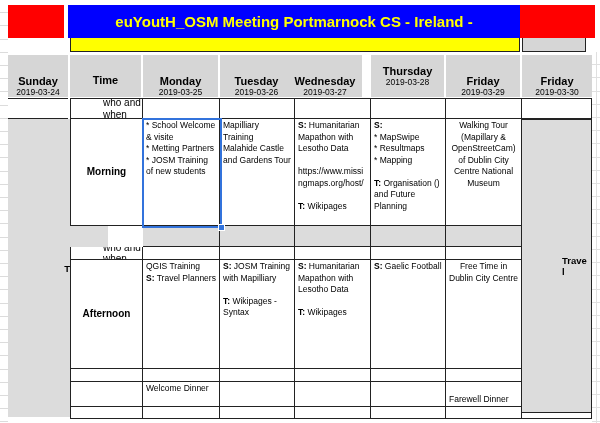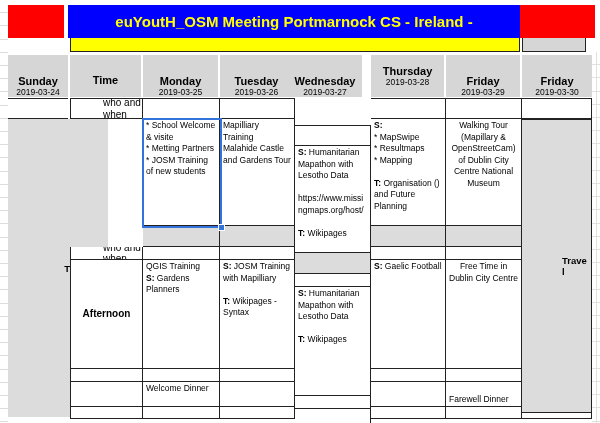--- a/index.html
+++ b/index.html
@@ -42,21 +42,21 @@
   .bt{border-top:1.5px solid #222;}
   .g{background:#dcdcdc;}
   .ctr{text-align:center;}
   .mid{display:flex;align-items:center;justify-content:center;padding:0;}
   .bot{display:flex;align-items:flex-end;}
   .nowrap{white-space:nowrap;}
   .rowlbl{font-weight:bold;font-size:10px;}
   .travel{font-weight:bold;font-size:9.5px;display:flex;align-items:center;justify-content:center;padding-left:40px;}
   .lunchlbl{font-size:9px;}
   .wholbl{font-size:10px;padding-left:32px;} .c-time{left:70px;width:73px;} .c-mon{left:143px;width:77px;}
-  .c-tue{left:220px;width:75px;} .c-wed{left:295px;width:76px;margin-top:27px;} .c-thu{left:371px;width:75px;}
+  .c-tue{left:220px;width:75px;} .c-wed{left:295px;width:76px;} .c-thu{left:371px;width:75px;}
   .c-fri{left:446px;width:76px;} .c-sat{left:522px;width:70px;}
   
   .r-who1{top:98px;height:21px;} .r-am{top:119px;height:107px;} .r-lunch{top:226px;height:21px;}
   .r-who2{top:247px;height:13px;} .r-pm{top:260px;height:109px;} .r-gap1{top:369px;height:13px;}
   .r-din{top:382px;height:25px;} .r-gap2{top:407px;height:12px;}
 
   
   .sun-who{left:8px;top:98px;width:60px;height:21px;border-left:none;border-right:none;
     border-top:1.5px solid #222;}
   .sun-travel{position:absolute;left:8px;top:119px;width:60px;height:298px;background:#dcdcdc;}
@@ -124,20 +124,21 @@
   </div>
 
   <div class="cell c-time r-who1 bl bt mid wholbl"><span>who and when</span></div>
   <div class="cell c-mon r-who1 bt"></div>
   <div class="cell c-tue r-who1 bt"></div>
   <div class="cell c-wed r-who1 bt"></div>
   <div class="cell c-thu r-who1 bt"></div>
   <div class="cell c-fri r-who1 bt"></div>
   <div class="cell c-sat r-who1 bt"></div>
 
+  <div class="cell c-time r-am bl mid rowlbl"><span>Morning</span></div>
   <div class="cell c-mon r-am"><span>* School Welcome &amp; visite
 * Metting Partners
 * JOSM Training of new students</span></div>
   <div class="cell c-tue r-am"><span>Mapilliary Training
 Malahide Castle and Gardens Tour</span></div>
   <div class="cell c-wed r-am"><b>S:</b><span> Humanitarian Mapathon with Lesotho Data
 
 https://www.missingmaps.org/host/
 
 </span><b>T:</b><span> Wikipages</span></div>
@@ -162,21 +163,21 @@
 
   <div class="cell c-time r-who2 bl mid wholbl"><span>who and when</span></div>
   <div class="cell c-mon r-who2"></div>
   <div class="cell c-tue r-who2"></div>
   <div class="cell c-wed r-who2"></div>
   <div class="cell c-thu r-who2"></div>
   <div class="cell c-fri r-who2"></div>
 
   <div class="cell c-time r-pm bl mid rowlbl"><span>Afternoon</span></div>
   <div class="cell c-mon r-pm"><span>QGIS Training
-</span><b>S:</b><span> Gardens Planners</span></div>
+</span><b>S:</b><span> Travel Planners</span></div>
   <div class="cell c-tue r-pm"><b>S:</b><span> JOSM Training with Mapilliary
 
 </span><b>T:</b><span> Wikipages - Syntax</span></div>
   <div class="cell c-wed r-pm"><b>S:</b><span> Humanitarian Mapathon with Lesotho Data
 
 </span><b>T:</b><span> Wikipages</span></div>
   <div class="cell c-thu r-pm nowrap"><b>S:</b><span> Gaelic Football</span></div>
   <div class="cell c-fri r-pm ctr"><span>Free Time in Dublin City Centre</span></div>
 
   <div class="cell c-time r-gap1 bl"></div>

